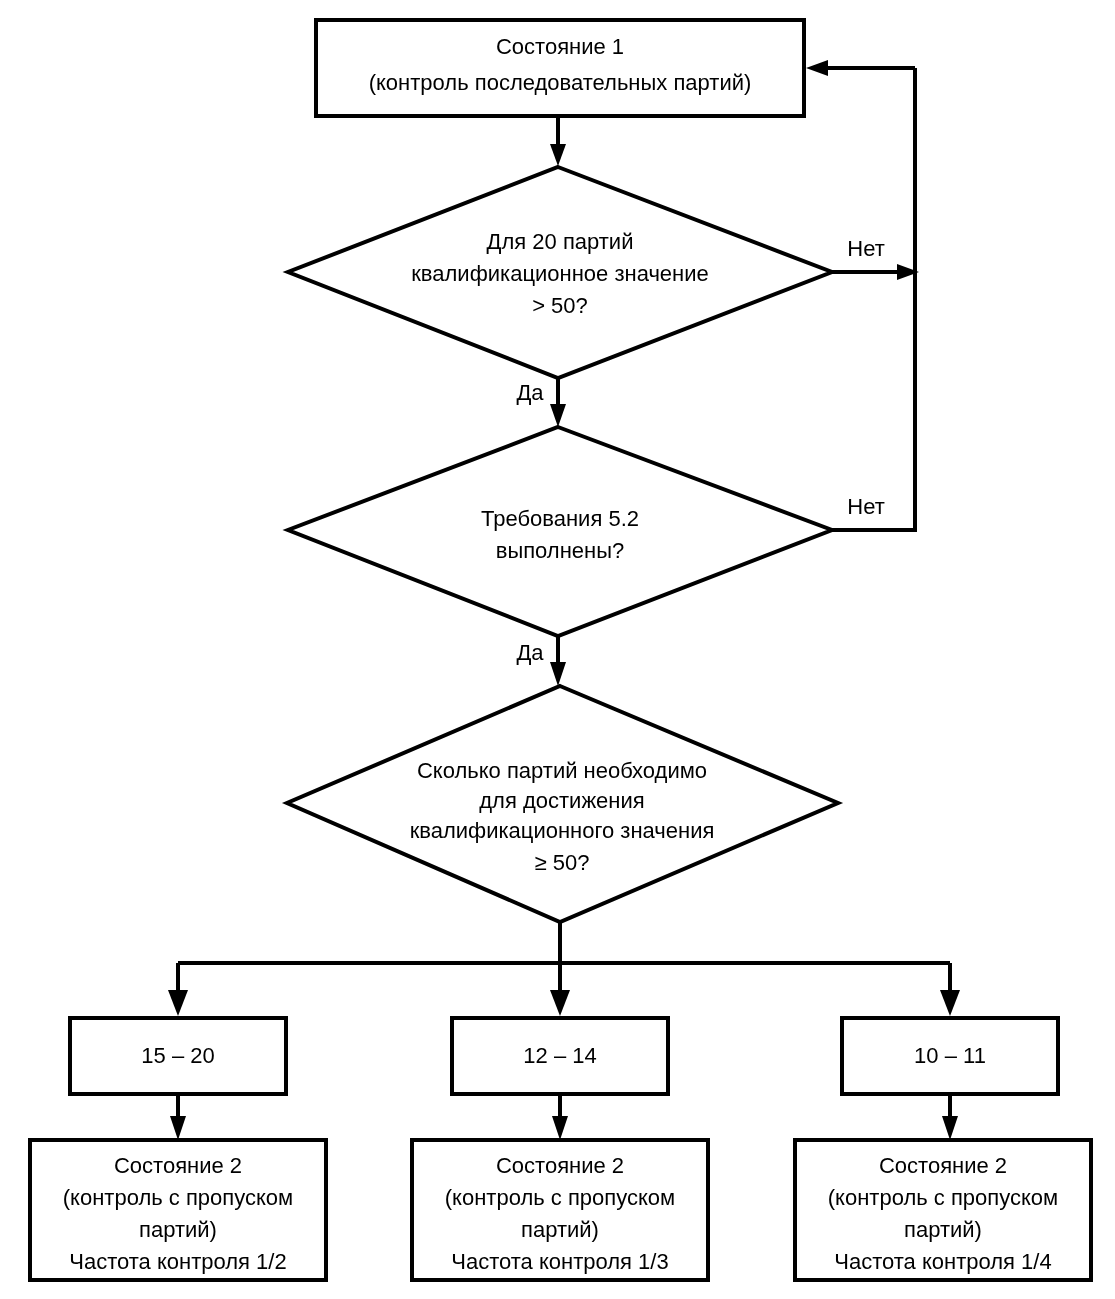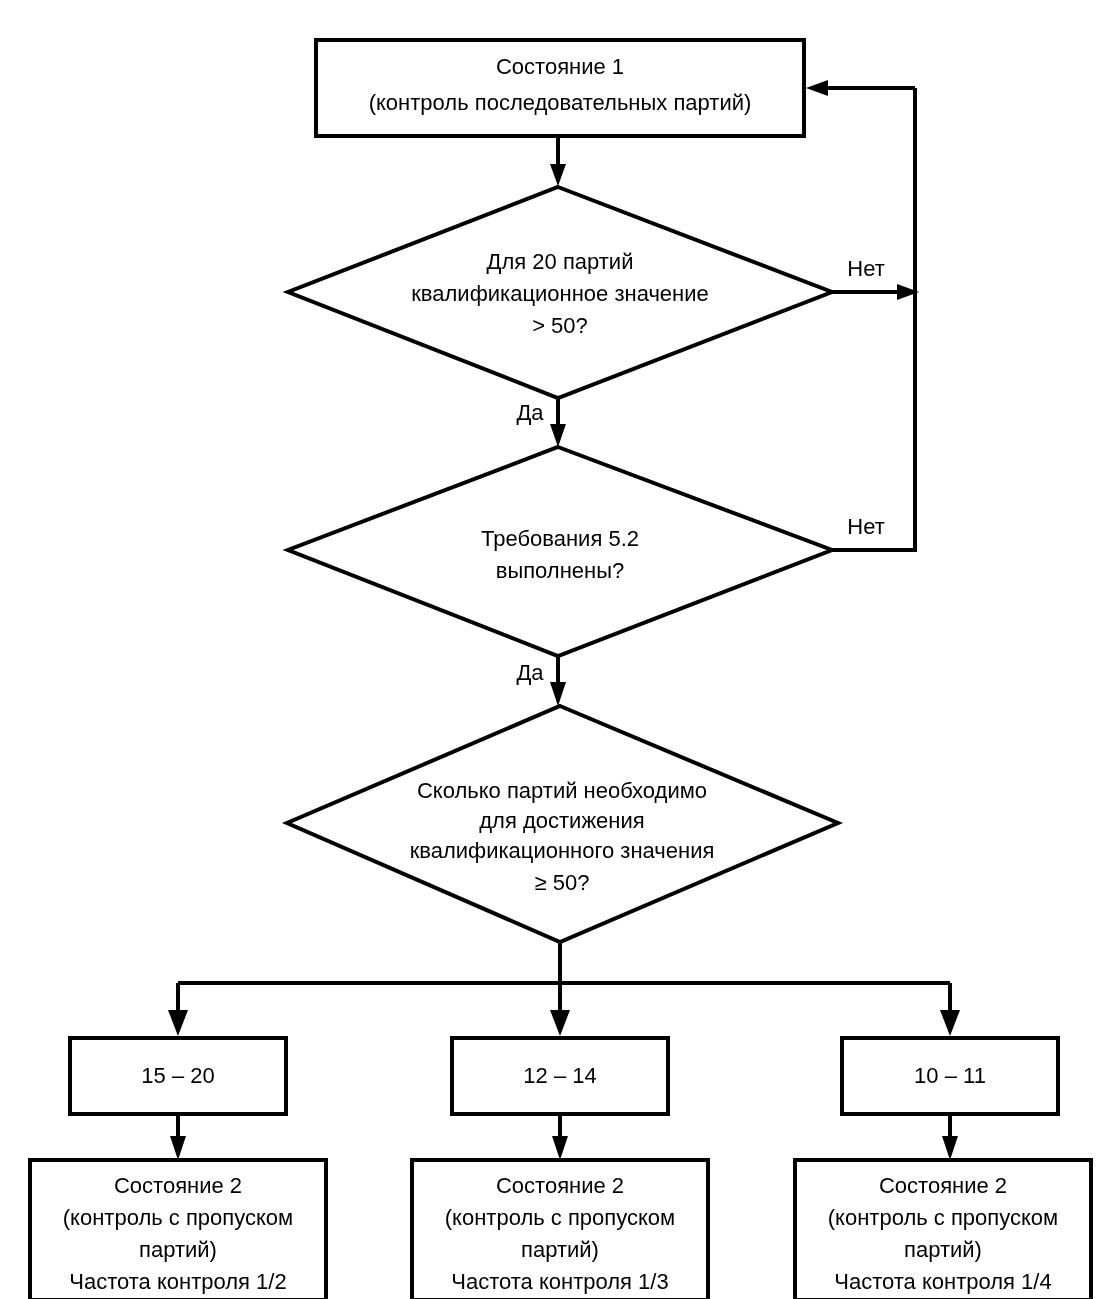--- a/index.html
+++ b/index.html
@@ -11,21 +11,20 @@
     width: 1115px;
     height: 1299px;
     font-family: "Liberation Sans", sans-serif;
     color: #000000;
     overflow: hidden;
   }
   #flowchart-root {
     position: relative;
     width: 1115px;
     height: 1013px;
-    margin-top: 20px;
   }
   svg.chart-svg {
     display: block;
     width: 1115px;
     height: 1299px;
   }
   .shape-stroke {
     fill: #ffffff;
     stroke: #000000;
     stroke-width: 4;

